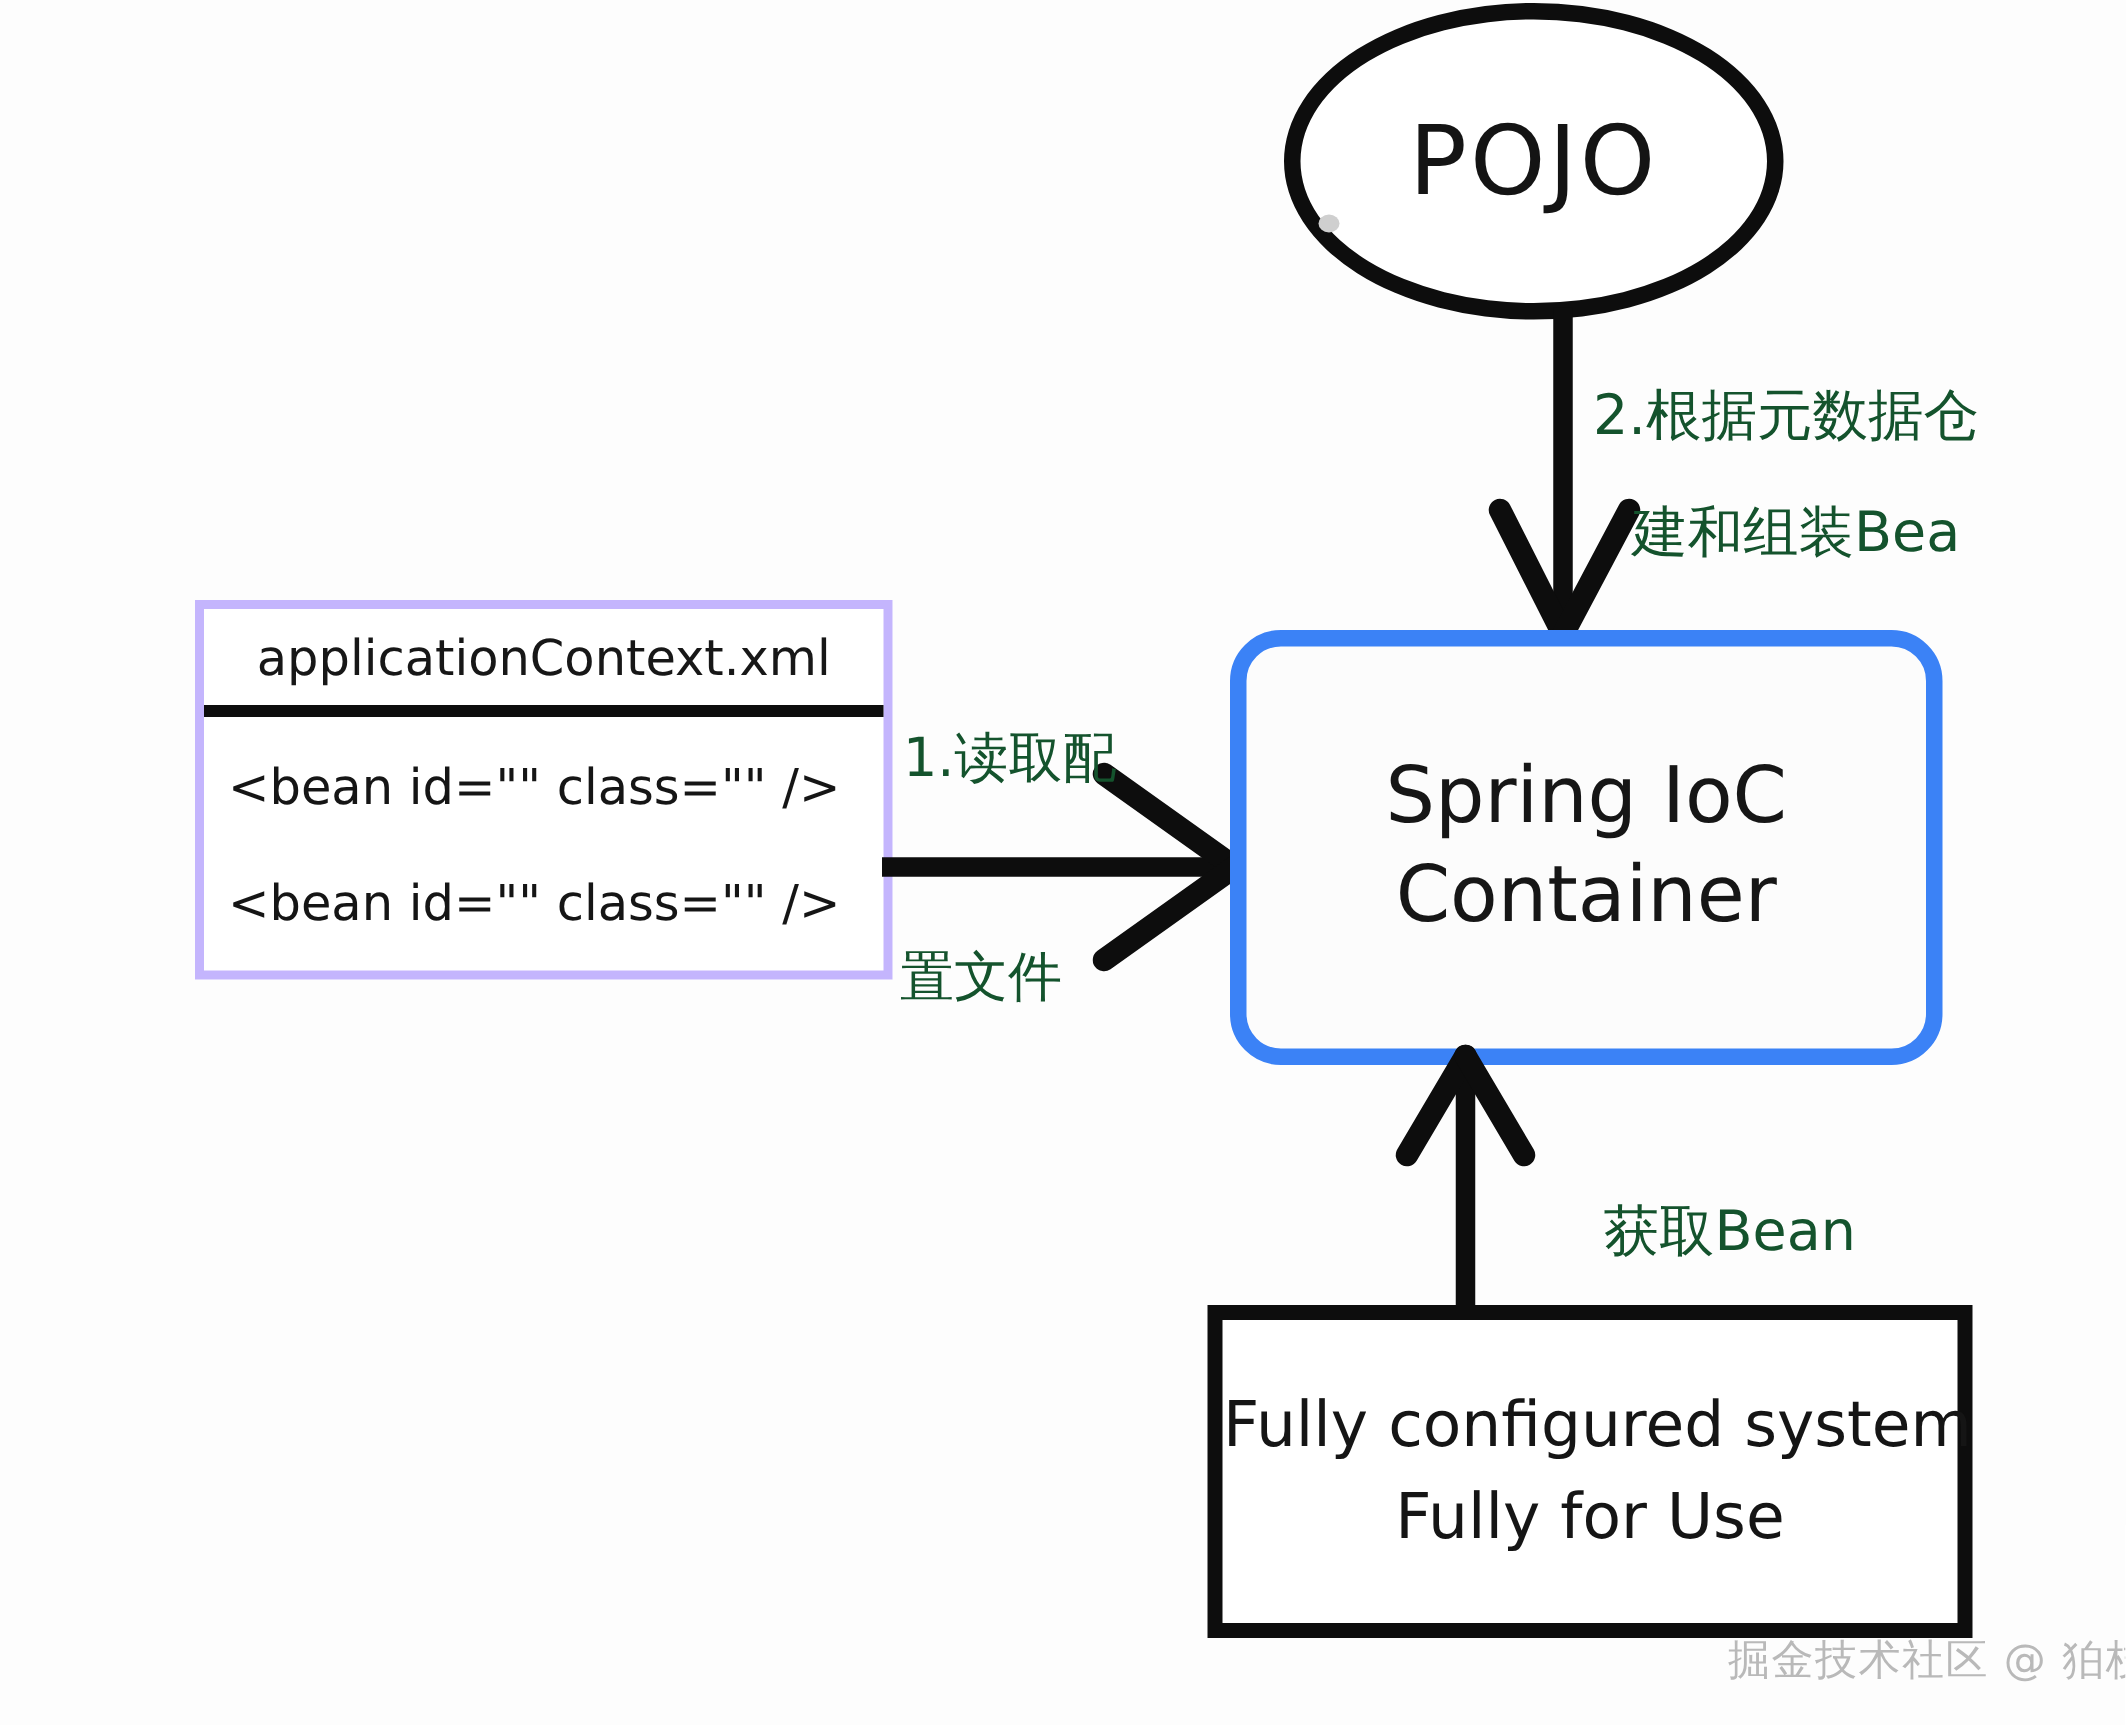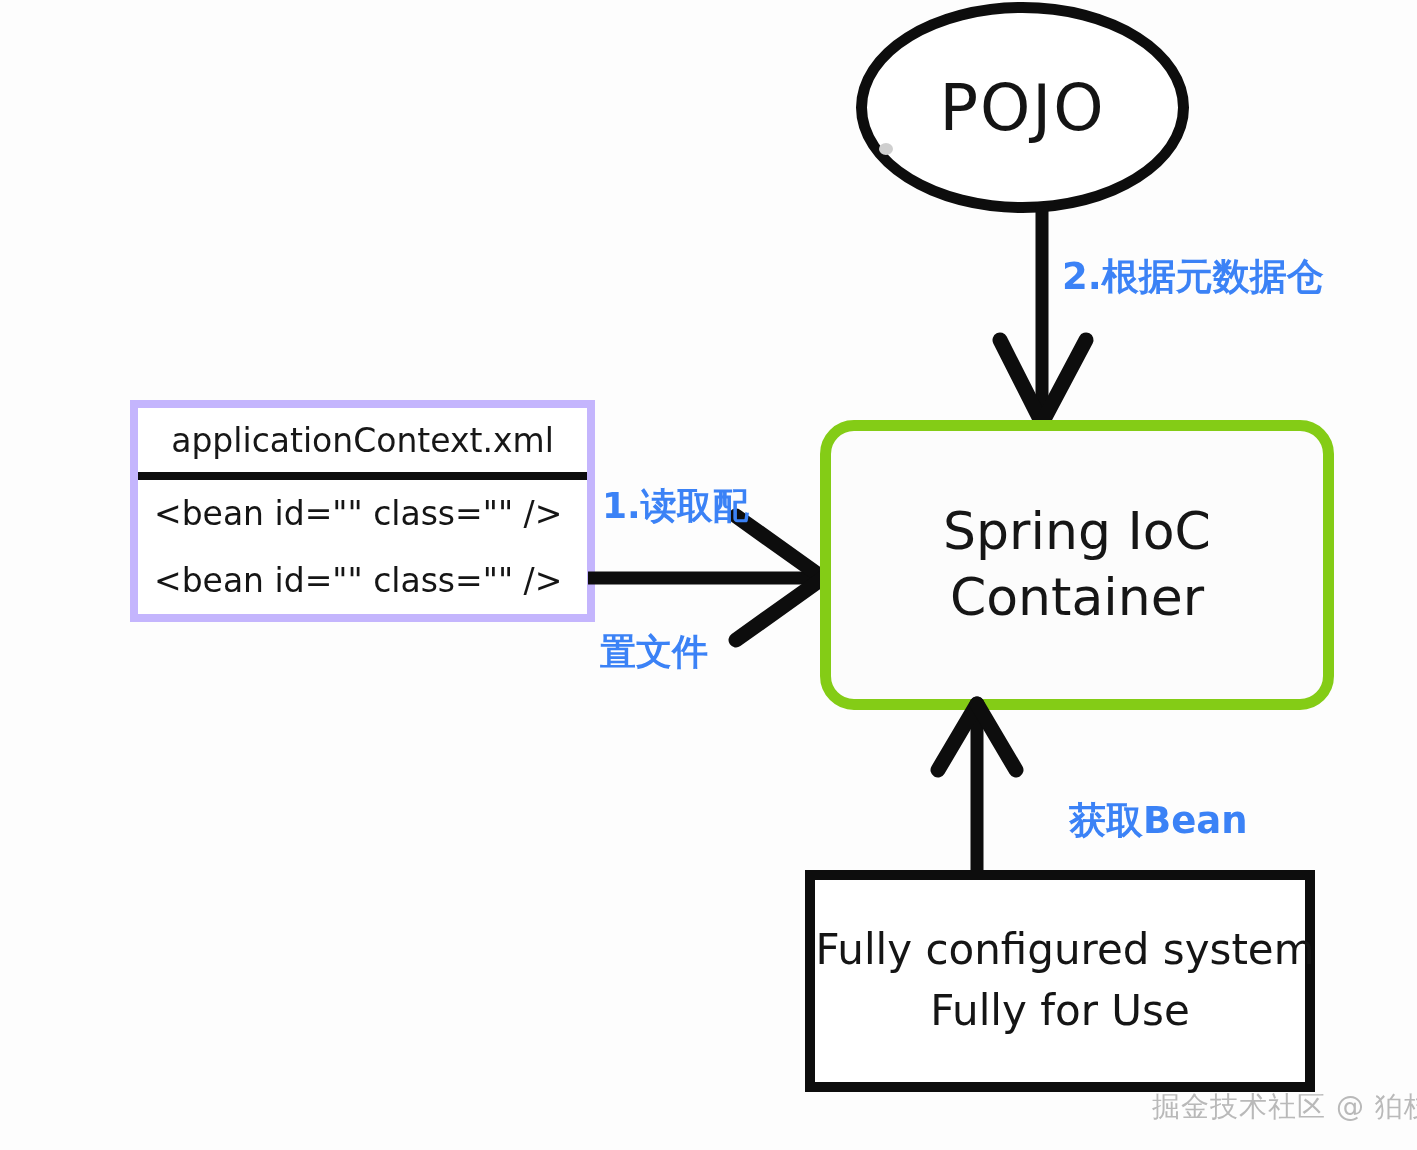--- a/index.html
+++ b/index.html
@@ -48,22 +48,22 @@
     border-radius: 50%;
     background: #cfcfcf;
   }
 
   
   #xml-box {
     position: absolute;
     left: 130px;
     top: 400px;
     width: 465px;
-    height: 222px;
-    border: 8px solid #c4b5fd;
+    height: 253px;
+    border: 6px solid #c4b5fd;
     background: #ffffff;
     box-sizing: border-box;
   }
   #xml-title-cell {
     position: absolute;
     left: 0;
     top: 0;
     right: 0;
     height: 72px;
     border-bottom: 8px solid #0d0d0d;
@@ -98,23 +98,23 @@
   }
   #bean-gap-dots {
     height: 10px;
   }
 
   
   #ioc-container {
     position: absolute;
     left: 820px;
     top: 420px;
-    width: 514px;
+    width: 475px;
     height: 290px;
-    border: 11px solid #84cc16;
+    border: 11px solid #3b82f6;
     border-radius: 34px;
     background: #fcfcfc;
     box-sizing: border-box;
     display: flex;
     flex-direction: column;
     align-items: center;
     justify-content: center;
   }
   .ioc-line {
     font-size: 52px;
@@ -151,26 +151,25 @@
 
   
   .arrow-svg {
     position: absolute;
     overflow: visible;
   }
 
   
   .step-label {
     position: absolute;
-    color: #3b82f6;
+    color: #14532d;
     font-size: 36px;
     line-height: 1.0;
     white-space: nowrap;
     font-family: "DejaVu Sans", "Liberation Sans", sans-serif;
-    font-weight: bold;
   }
   #label-1-line1 { left: 602px; top: 488px; }
   #label-1-line2 { left: 600px; top: 634px; }
   #label-2-line1 { left: 1062px; top: 258px; font-size: 37px; }
   #label-2-line2 { left: 1088px; top: 336px; font-size: 37px; }
   #label-3-line1 { left: 1034px; top: 728px; font-size: 37px; }
   #label-3-line2 { left: 1038px; top: 802px; font-size: 37px; margin-left: 31px; }
 
   
   #watermark {
@@ -229,18 +228,19 @@
 
   <div id="ready-box">
     <span class="ready-line" id="ready-line-1">Fully configured system</span>
     <span class="ready-line">Fully for Use</span>
   </div>
 
   <div class="step-label" id="label-1-line1">1.读取配</div>
   <div class="step-label" id="label-1-line2">置文件</div>
 
   <div class="step-label" id="label-2-line1">2.根据元数据仓</div>
+  <div class="step-label" id="label-2-line2">建和组装Bea</div>
 
   <div class="step-label" id="label-3-line2">获取Bean</div>
 
   <div id="watermark">掘金技术社区 @ 狛枝</div>
 
 </div>
 
 </body></html>

